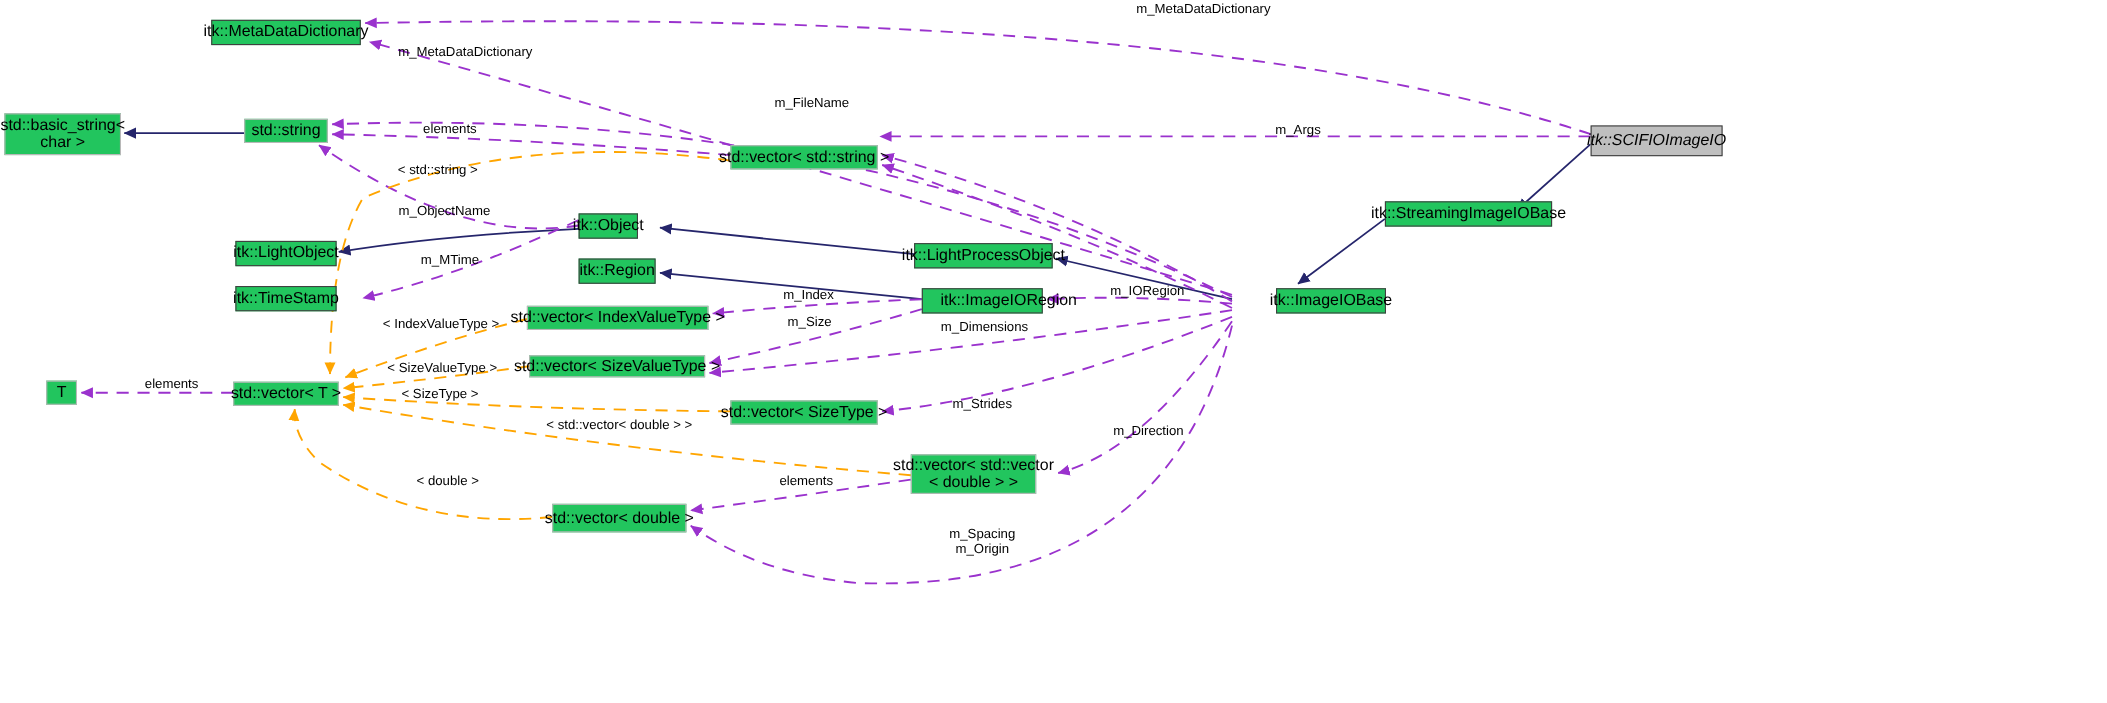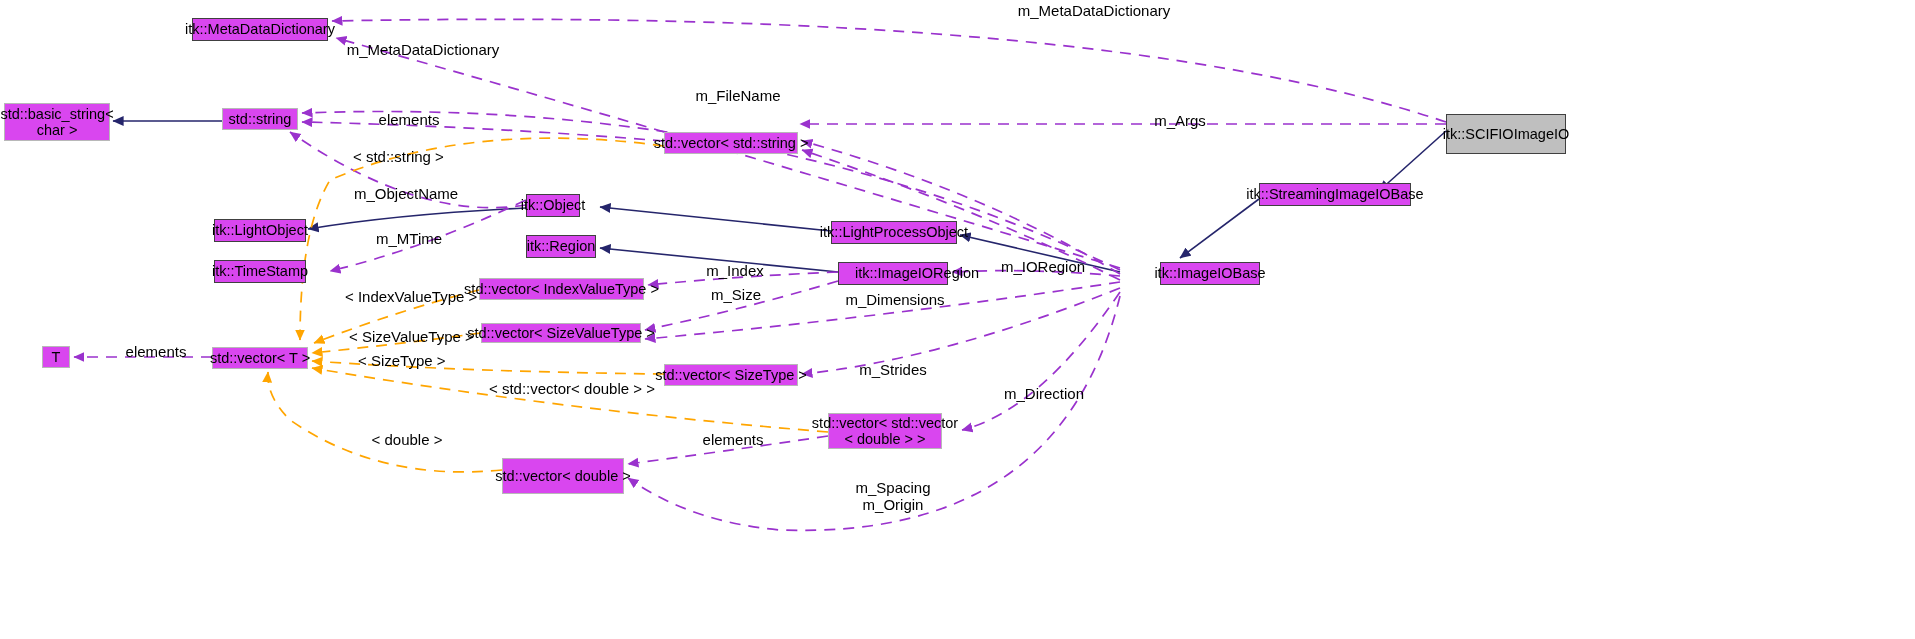--- a/index.html
+++ b/index.html
@@ -1,25 +1,25 @@
 <!DOCTYPE html>
 <html><head>
 <meta charset="utf-8">
 <style>
   html,body{margin:0;padding:0;background:#ffffff;}
   #canvas{position:relative;width:1915px;height:639px;background:#ffffff;
     font-family:"Liberation Sans","DejaVu Sans",sans-serif;}
   svg.wires{position:absolute;left:0;top:0;width:1915px;height:639px;overflow:visible;}
   .node{position:absolute;box-sizing:border-box;display:flex;align-items:center;
-        justify-content:center;text-align:center;background:#d946ef;
+        justify-content:center;text-align:center;background:#22c55e;
         font-size:14.5px;color:#000000;line-height:1.12;white-space:pre;}
   .node.solid{border:1.6px solid #404040;}
   .node.light{border:1.2px solid #b8b8b8;}
   .node.current{border:1.6px solid #404040;background:#bfbfbf;}
-  .edgelabel{position:absolute;font-size:15px;color:#000000;white-space:pre;
+  .edgelabel{position:absolute;font-size:12px;color:#000000;white-space:pre;
              line-height:1.15;background:transparent;text-align:center;}
 </style>
 </head>
 <body>
 
 <div id="canvas">
 
   <svg class="wires" viewBox="0 0 1915 639" xmlns="http://www.w3.org/2000/svg">
     <defs>
       <marker id="ahN" viewBox="0 0 10 10" refX="9.5" refY="5" markerWidth="7" markerHeight="7" orient="auto-start-reverse">
@@ -83,26 +83,26 @@
   <div class="node light" style="left:42px;top:346px;width:28px;height:22px;">T</div>
   <div class="node light" style="left:212px;top:347px;width:96px;height:22px;">std::vector&lt; T &gt;</div>
   <div class="node light" style="left:664px;top:132px;width:134px;height:22px;">std::vector&lt; std::string &gt;</div>
   <div class="node solid" style="left:526px;top:194px;width:54px;height:23px;">itk::Object</div>
   <div class="node solid" style="left:526px;top:235px;width:70px;height:23px;">itk::Region</div>
   <div class="node light" style="left:479px;top:278px;width:165px;height:22px;">std::vector&lt; IndexValueType &gt;</div>
   <div class="node light" style="left:481px;top:323px;width:160px;height:20px;">std::vector&lt; SizeValueType &gt;</div>
   <div class="node light" style="left:664px;top:364px;width:134px;height:22px;">std::vector&lt; SizeType &gt;</div>
   <div class="node light" style="left:828px;top:413px;width:114px;height:36px;">std::vector&lt; std::vector
 &lt; double &gt; &gt;</div>
-  <div class="node light" style="left:502px;top:458px;width:122px;height:36px;">std::vector&lt; double &gt;</div>
+  <div class="node light" style="left:502px;top:458px;width:122px;height:26px;">std::vector&lt; double &gt;</div>
   <div class="node solid" style="left:831px;top:221px;width:126px;height:23px;">itk::LightProcessObject</div>
   <div class="node solid" style="left:838px;top:262px;width:110px;height:23px;padding-left:48px;">itk::ImageIORegion</div>
   <div class="node solid" style="left:1120px;top:262px;width:100px;height:23px;margin-left:40px;">itk::ImageIOBase</div>
   <div class="node solid" style="left:1259px;top:183px;width:152px;height:23px;">itk::StreamingImageIOBase</div>
-  <div class="node current" style="left:1446px;top:114px;width:120px;height:40px;">itk::SCIFIOImageIO</div>
+  <div class="node current" style="left:1446px;top:114px;width:120px;height:28px;font-style:italic;">itk::SCIFIOImageIO</div>
 
   <div class="edgelabel" style="left:1014px;top:2px;width:160px;">m_MetaDataDictionary</div>
   <div class="edgelabel" style="left:343px;top:41px;width:160px;">m_MetaDataDictionary</div>
   <div class="edgelabel" style="left:693px;top:87px;width:90px;">m_FileName</div>
   <div class="edgelabel" style="left:374px;top:111px;width:70px;">elements</div>
   <div class="edgelabel" style="left:1150px;top:112px;width:60px;">m_Args</div>
   <div class="edgelabel" style="left:353px;top:148px;width:90px;">&lt; std::string &gt;</div>
   <div class="edgelabel" style="left:354px;top:185px;width:100px;">m_ObjectName</div>
   <div class="edgelabel" style="left:374px;top:230px;width:70px;">m_MTime</div>
   <div class="edgelabel" style="left:704px;top:262px;width:62px;">m_Index</div>

